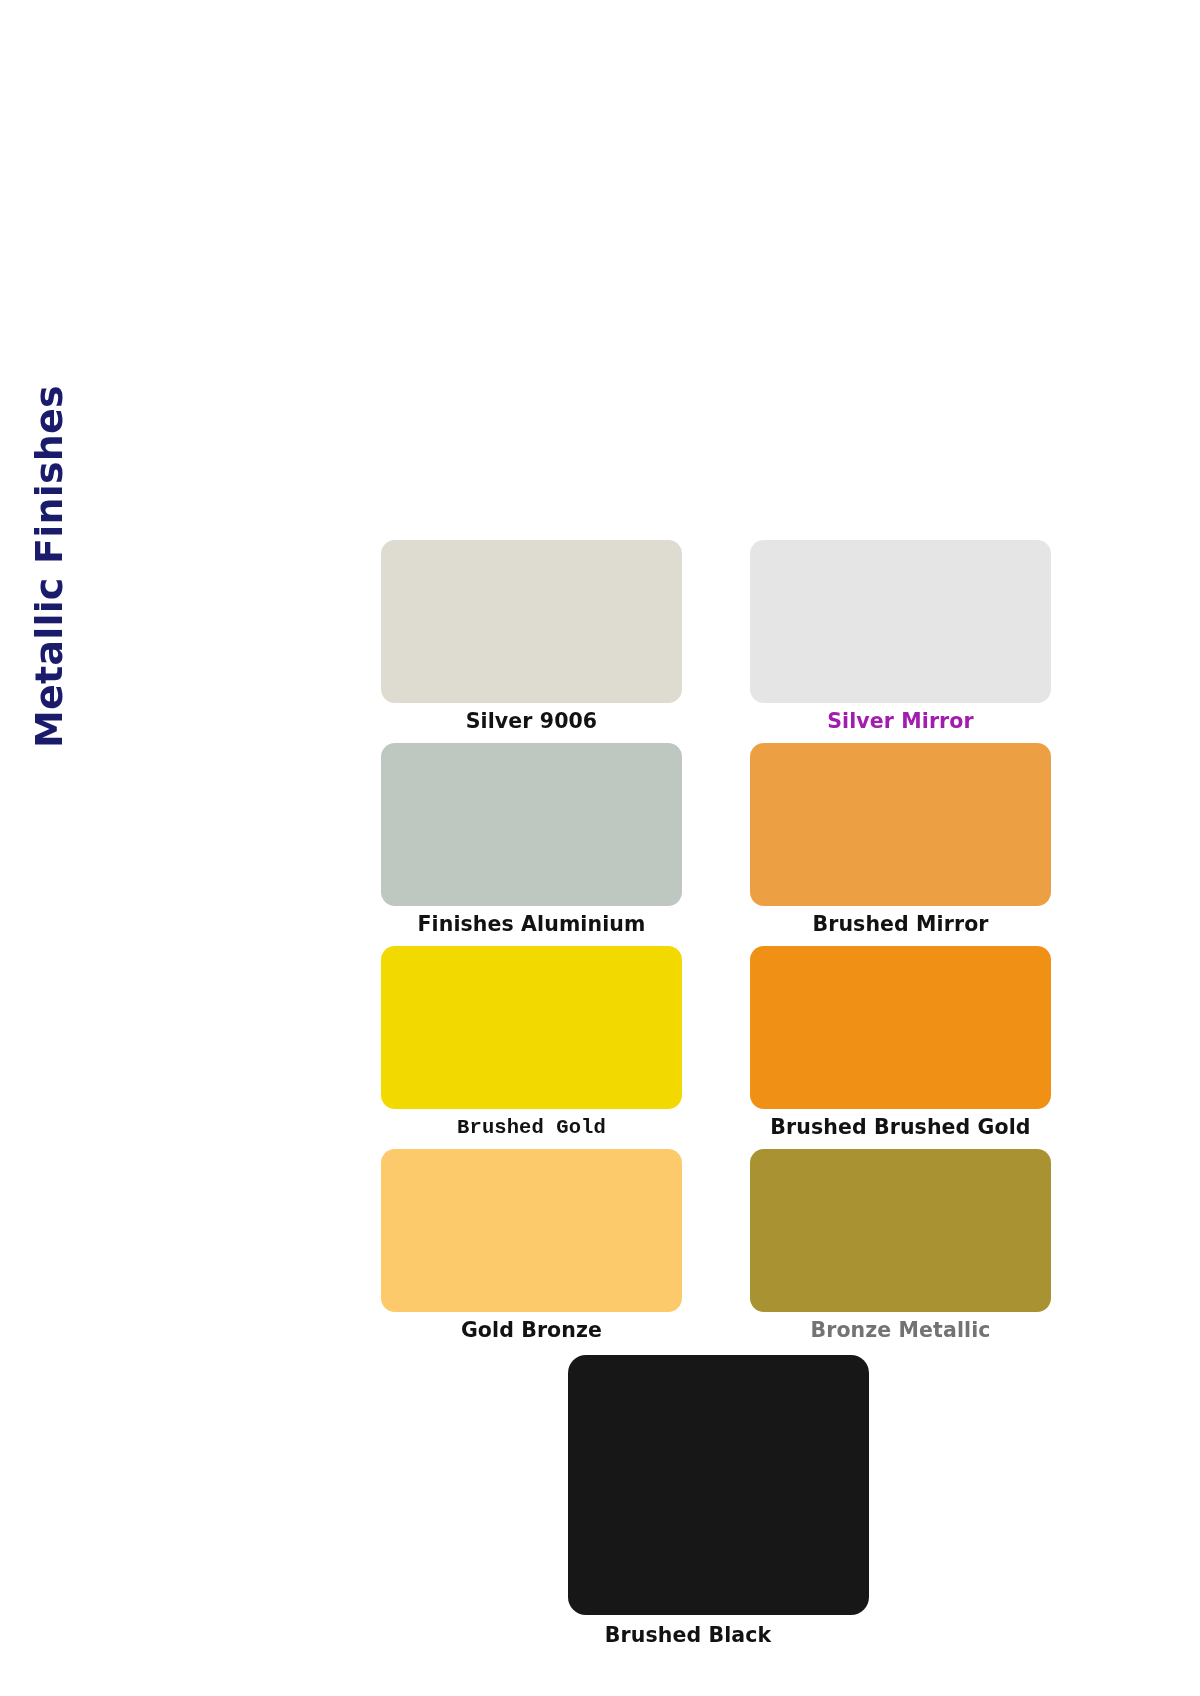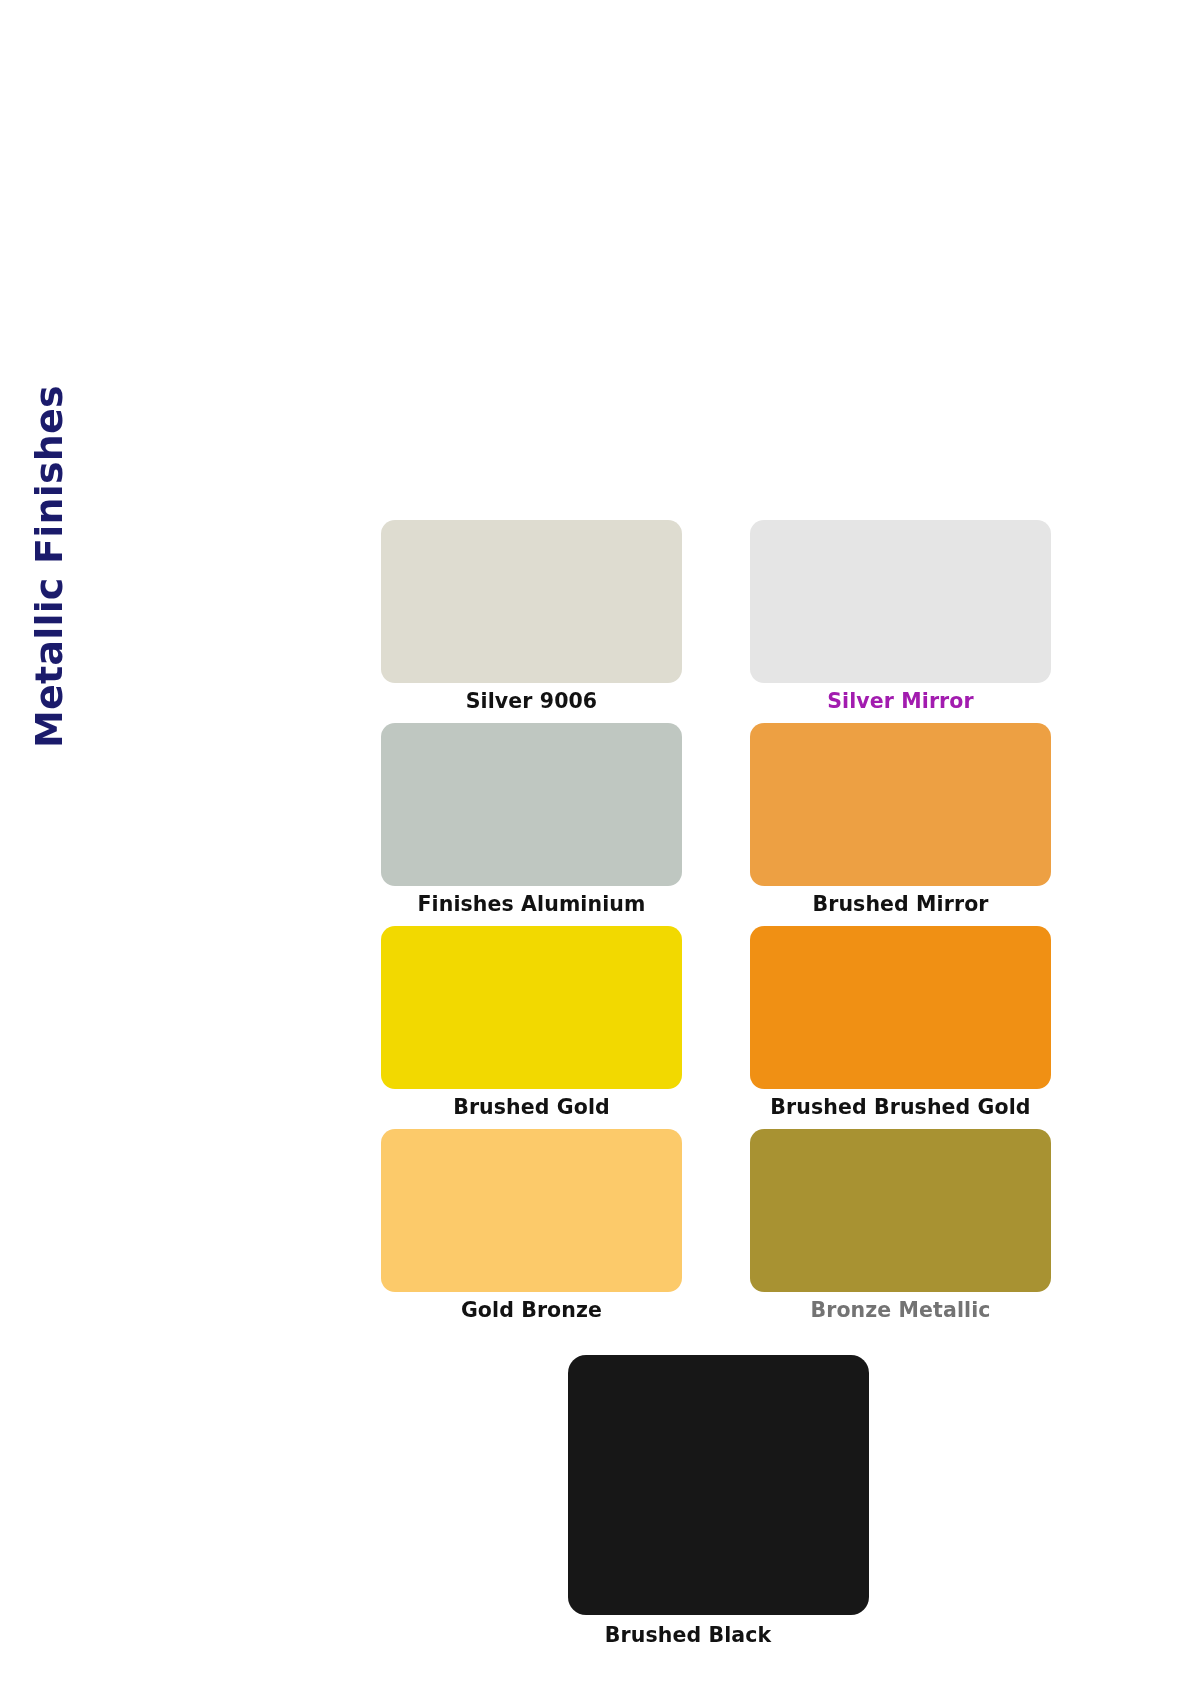--- a/index.html
+++ b/index.html
@@ -41,21 +41,21 @@
     font-weight: bold;
     letter-spacing: 0.2px;
     color: #1b1b6b;
     line-height: 1;
   }
 
   
   #grid {
     position: absolute;
     left: 381px;
-    top: 520px;
+    top: 540px;
     width: 670px;
   }
   .row {
     position: relative;
     height: 203px;
   }
   .cell {
     position: absolute;
     width: 301px;
     top: 0;
@@ -123,21 +123,21 @@
       </div>
       <div class="cell right">
         <div class="swatch" style="background: rgb(237, 160, 67);"></div>
         <div class="swatch-label" style="color: rgb(18, 18, 18);">Brushed Mirror</div>
       </div>
     </div>
 
     <div class="row">
       <div class="cell left">
         <div class="swatch" style="background: rgb(242, 217, 0);"></div>
-        <div class="swatch-label" style="color: rgb(18, 18, 18);">Brushed Gold</div>
+        <div class="swatch-label" style="color: rgb(18, 18, 18); font-family: Liberation Mono, monospace;">Brushed Gold</div>
       </div>
       <div class="cell right">
         <div class="swatch" style="background: rgb(240, 144, 20);"></div>
         <div class="swatch-label" style="color: rgb(18, 18, 18);">Brushed Brushed Gold</div>
       </div>
     </div>
 
     <div class="row">
       <div class="cell left">
         <div class="swatch" style="background: rgb(252, 202, 106);"></div>

